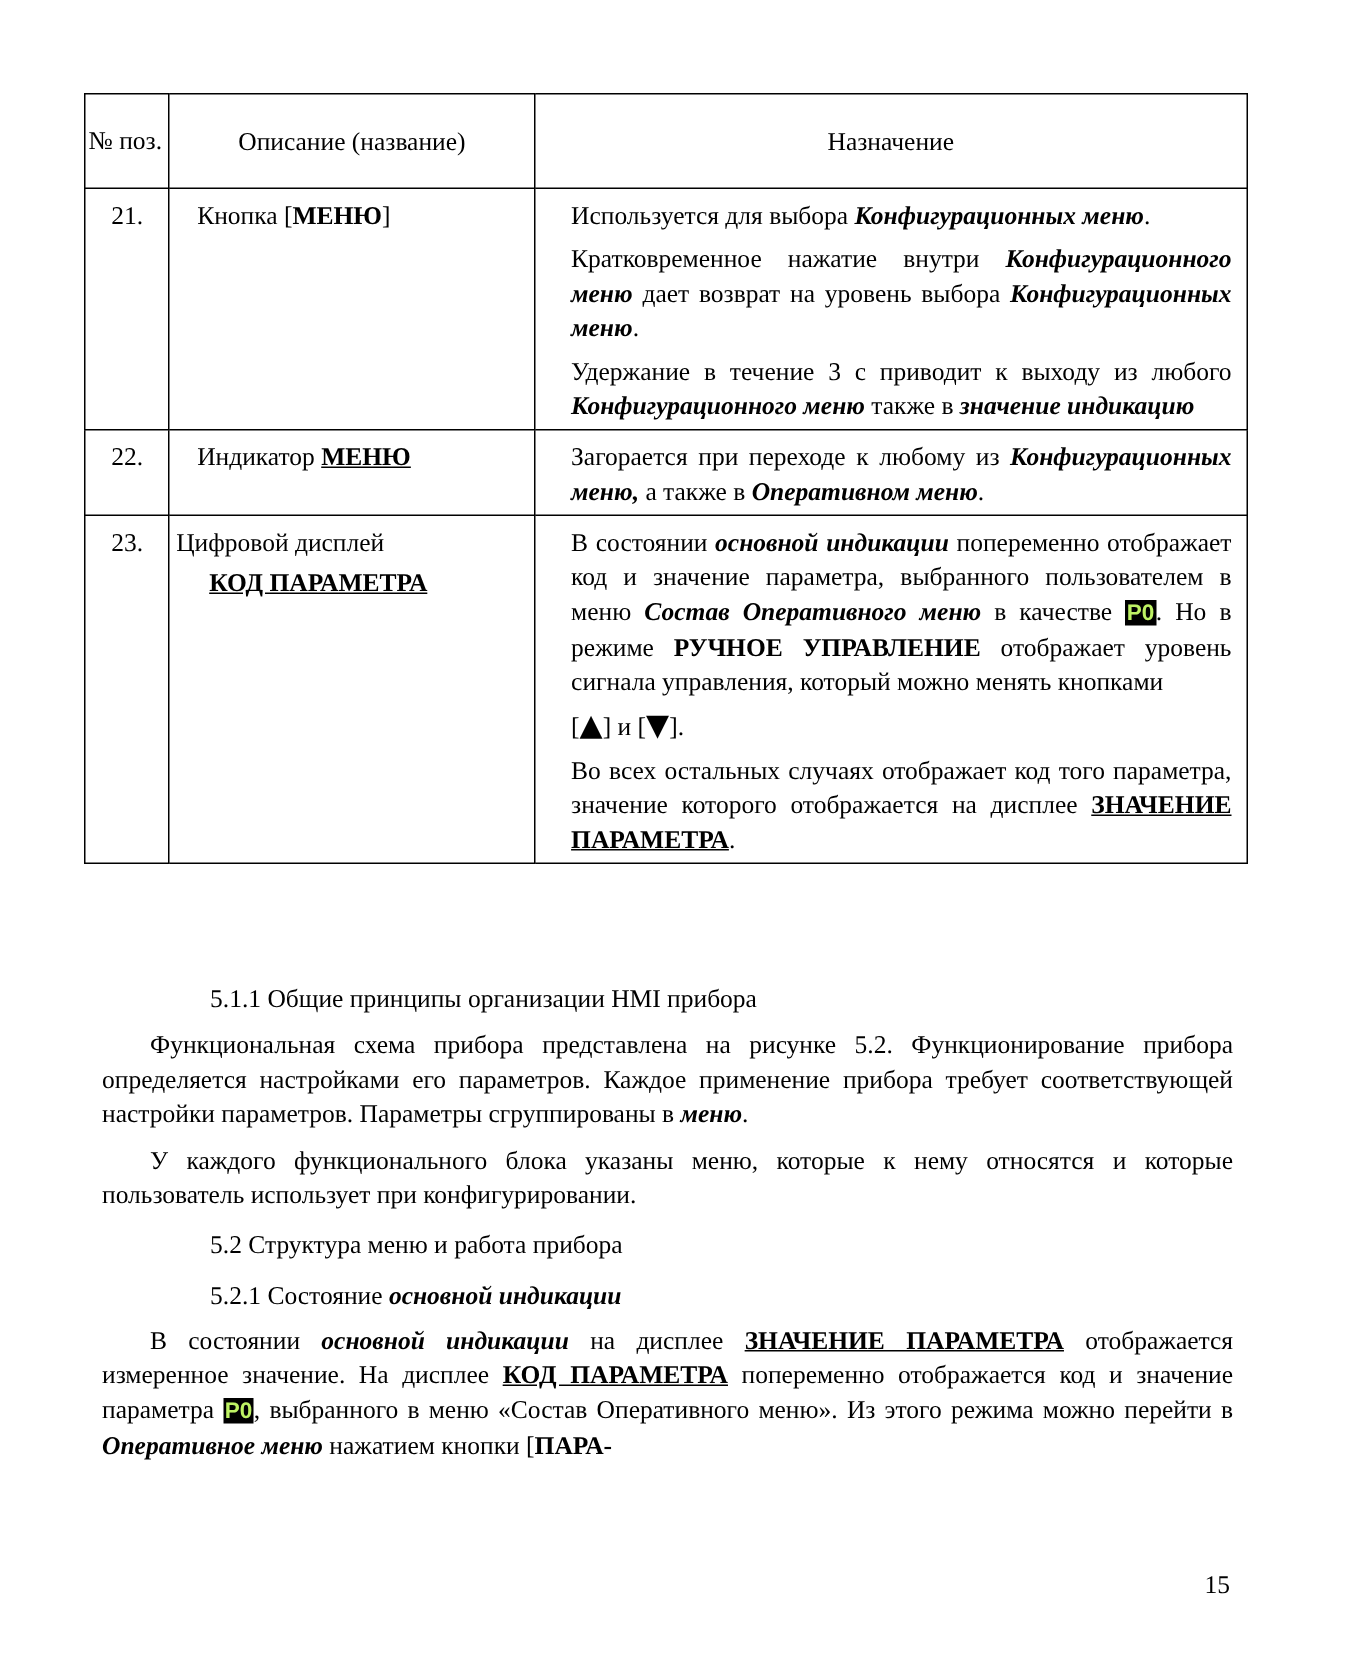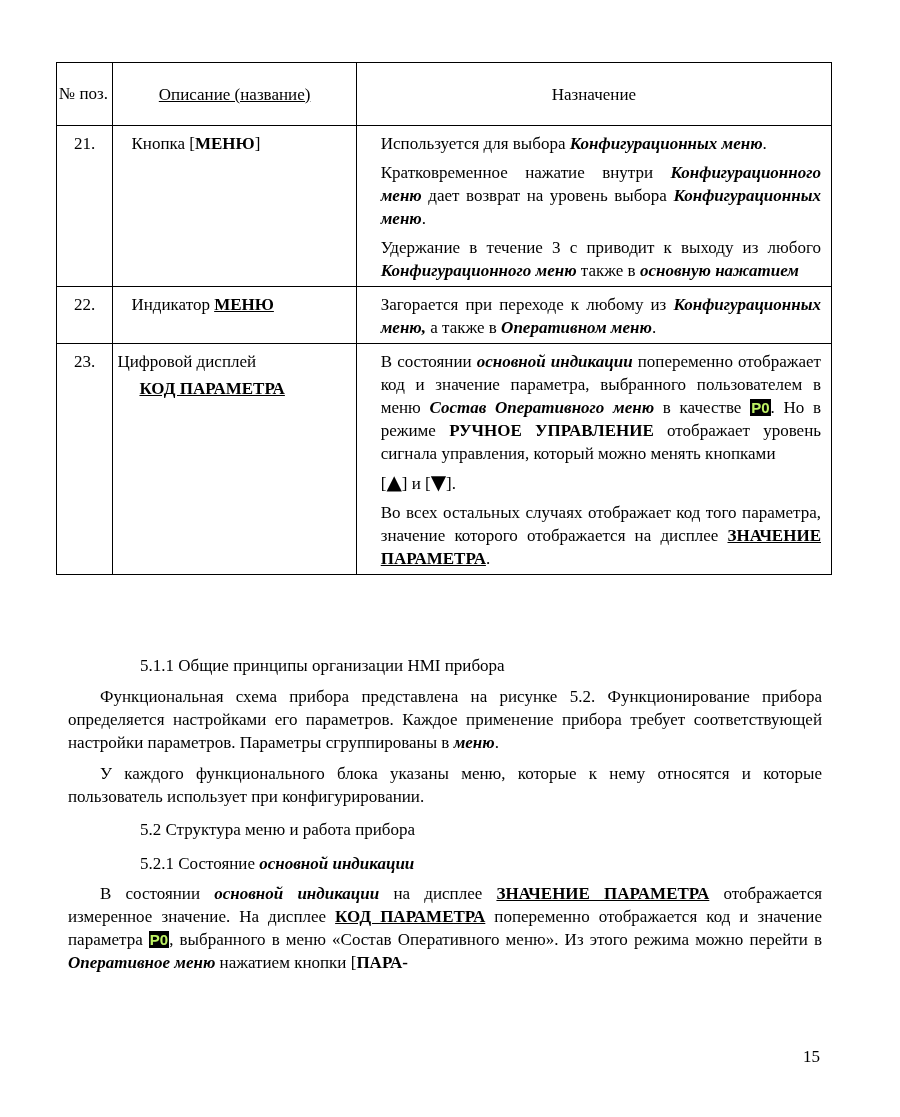--- a/index.html
+++ b/index.html
@@ -1,20 +1,20 @@
 <!DOCTYPE html>
 <html><head>
 <meta charset="utf-8">
 <style>
   html, body { margin:0; padding:0; background:#ffffff; }
   body { width:900px; height:1117px; position:relative; overflow:hidden;
          font-family:"Liberation Serif", serif; color:#000; font-size:17px; line-height:23px; }
   .tbl { position:absolute; left:56px; top:62px; width:776px; border-collapse:collapse; }
   .tbl td { border:1.5px solid #000; vertical-align:top; padding:0; }
-  .c1 { width:52px; } .c2 { width:236px;text-decoration:underline; } .c3 { width:462px; }
+  .c1 { width:52px; } .c2 { width:236px; } .c3 { width:462px; }
   .hdr td { height:62px; vertical-align:middle; }
   .hnum { padding-left:2px !important; line-height:24px; }
   .hcenter { text-align:center; }
   .num { text-align:center; padding-top:6px !important; }
   .desc { padding:6px 0 0 18px !important; }
   .desc2 { padding:6px 0 0 4px !important; }
   .purp { padding:6px 10px 4px 24px !important; text-align:justify; }
   .purp p { margin:0 0 6px 0; }
   b.u, span.u { text-decoration:underline; font-weight:bold; }
   .bi { font-weight:bold; font-style:italic; }
@@ -35,21 +35,21 @@
     <td class="c1 hnum">№ поз.</td>
     <td class="c2 hcenter">Описание (название)</td>
     <td class="c3 hcenter">Назначение</td>
   </tr>
   <tr>
     <td class="num">21.</td>
     <td class="desc"><span>Кнопка [</span><b>МЕНЮ</b><span>]</span></td>
     <td class="purp">
       <p><span>Используется для выбора </span><span class="bi">Конфигурационных меню</span><span>.</span></p>
       <p><span>Кратковременное нажатие внутри </span><span class="bi">Конфигурационного меню</span><span> дает возврат на уровень выбора </span><span class="bi">Конфигурационных меню</span><span>.</span></p>
-      <p style="margin-bottom:0"><span>Удержание в течение 3 с приводит к выходу  из любого </span><span class="bi">Конфигурационного меню</span><span> также в </span><span class="bi">основную нажатием</span></p>
+      <p style="margin-bottom:0"><span>Удержание в течение 3 с приводит к выходу  из любого </span><span class="bi">Конфигурационного меню</span><span> также в </span><span class="bi">значение индикацию</span></p>
     </td>
   </tr>
   <tr>
     <td class="num">22.</td>
     <td class="desc"><span>Индикатор </span><b class="u">МЕНЮ</b></td>
     <td class="purp">
       <p style="margin-bottom:0"><span>Загорается при переходе к любому из </span><span class="bi">Конфигурационных меню,</span><span> а также в </span><span class="bi">Оперативном меню</span><span>.</span></p>
     </td>
   </tr>
   <tr>

